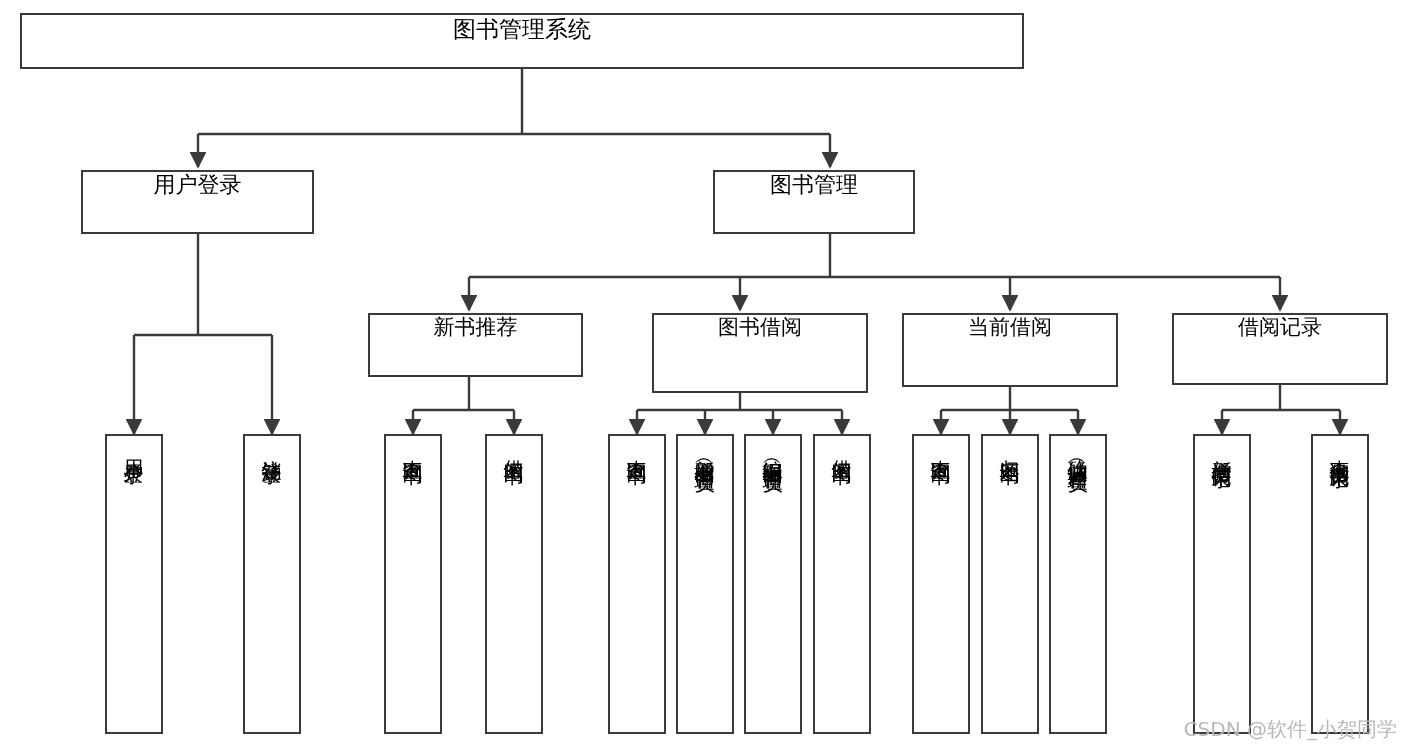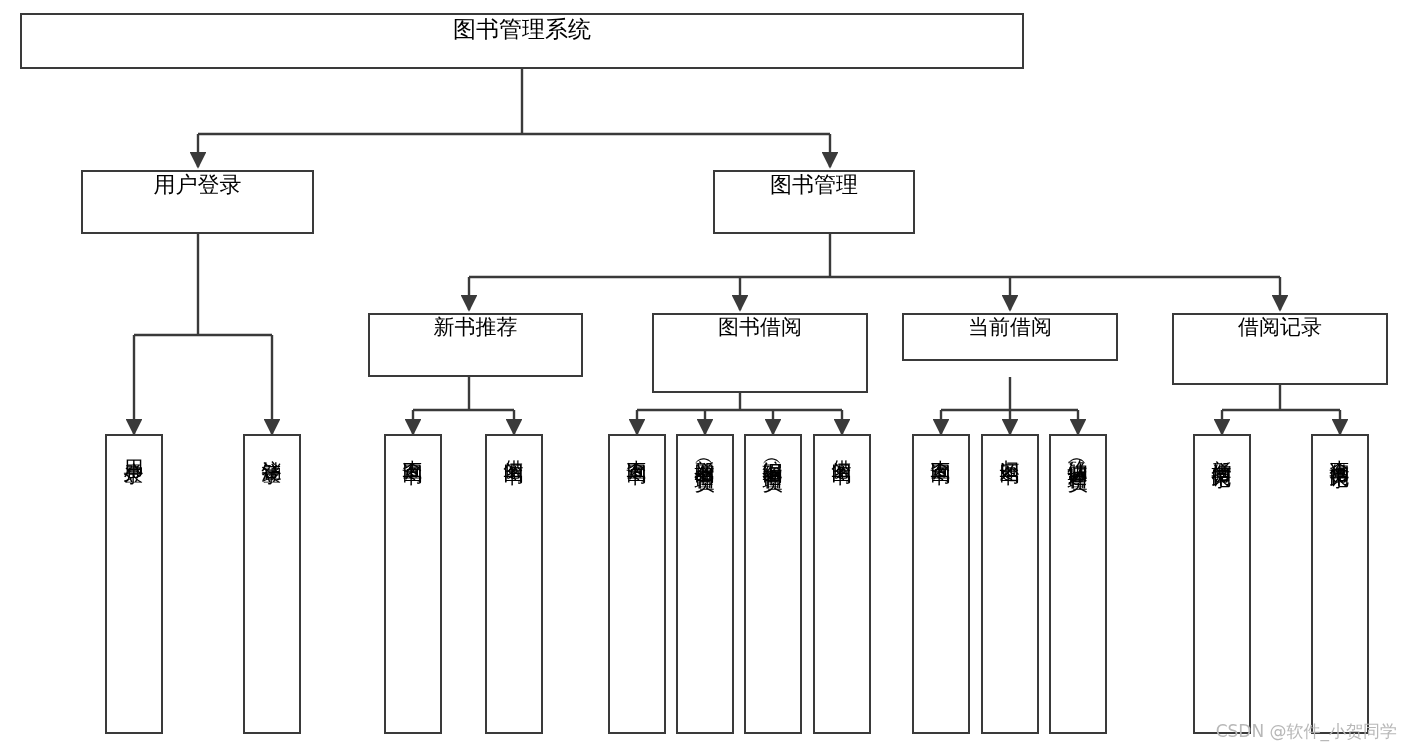--- a/index.html
+++ b/index.html
@@ -61,21 +61,21 @@
     writing-mode: vertical-rl;
     text-orientation: upright;
     letter-spacing: 2px;
     line-height: 1;
     white-space: nowrap;
   }
   .watermark {
     position: absolute;
     right: 8px;
     bottom: 4px;
-    font-size: 17px;
+    font-size: 20px;
     color: #b8b8b8;
     z-index: 5;
     white-space: nowrap;
   }
 </style>
 </head>
 <body>
 
 <div id="diagram-root">
 
@@ -139,21 +139,21 @@
   <div class="node level2" style="left:713px; top:170px; width:202px; height:64px;">
     <span class="node-label">图书管理</span>
   </div>
 
   <div class="node level3" style="left:368px; top:313px; width:215px; height:64px;">
     <span class="node-label">新书推荐</span>
   </div>
   <div class="node level3" style="left:632px; top:313px; width:216px; height:80px;margin-left:20px;">
     <span class="node-label">图书借阅</span>
   </div>
-  <div class="node level3" style="left:902px; top:313px; width:216px; height:48px;">
+  <div class="node level3" style="left:902px; top:313px; width:216px; height:74px;">
     <span class="node-label">当前借阅</span>
   </div>
   <div class="node level3" style="left:1172px; top:313px; width:216px; height:72px;">
     <span class="node-label">借阅记录</span>
   </div>
 
   <div class="node leaf" style="left:105px; top:434px; width:58px; height:300px;">
     <span class="node-label">用户登录</span>
   </div>
   <div class="node leaf" style="left:243px; top:434px; width:58px; height:300px;">

